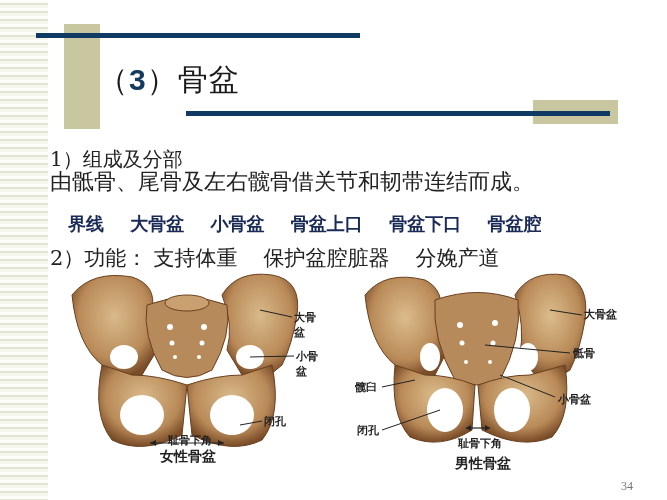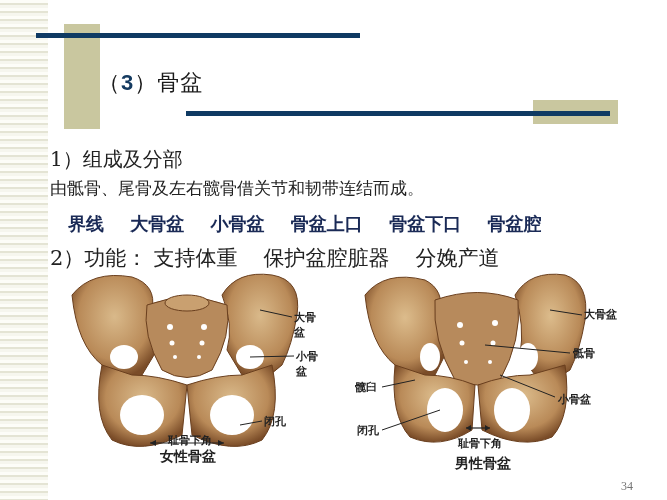--- a/index.html
+++ b/index.html
@@ -12,27 +12,27 @@
     position:absolute; left:0; top:0; width:48px; height:500px;
     background: repeating-linear-gradient(to bottom,
       #fdfdf8 0px, #fdfdf8 3px, #e4e4d4 3px, #e4e4d4 5px, #f6f6ee 5px, #f6f6ee 8px);
   }
   .olive-bar-v { position:absolute; left:64px; top:24px; width:36px; height:105px; background:#c9c79f; }
   .olive-bar-h { position:absolute; left:533px; top:100px; width:85px; height:24px; background:#c9c79f; }
   .navy-line-top { position:absolute; left:36px; top:33px; width:324px; height:5px; background:#0f3a63; }
   .navy-line-mid { position:absolute; left:186px; top:111px; width:324px; height:5px; background:#0f3a63; }
   .navy-line-mid2 { position:absolute; left:510px; top:111px; width:100px; height:5px; background:#0f3a63; z-index:2; }
   .title {
-    position:absolute; left:98px; top:68px; font-size:22px; color:#1a1a1a;
+    position:absolute; left:98px; top:60px; font-size:30px; color:#1a1a1a;
     font-family:"DejaVu Serif", "Liberation Serif", serif; letter-spacing:1px;text-align:right;
   }
   .title .num { font-family:"Liberation Sans", sans-serif; color:#143a60; font-weight:bold; }
   .line { position:absolute; left:50px; font-family:"DejaVu Serif","Liberation Serif",serif; color:#222; white-space:nowrap;margin-top:20px; }
   .l1 { top:126px; font-size:20px; }
-  .l2 { top:157px; font-size:17px; }
+  .l2 { top:147px; font-size:22px; }
   .l3 { top:192px; left:68px; font-size:18px; font-weight:bold; color:#1a2a56; word-spacing:0; }
   .l3 span { margin-right:20px; }
   .l4 { top:224px; font-size:21px; }
   .l4 span { margin-right:26px; }
   .figure { position:absolute; }
   .fig-f { left:62px; top:265px; width:260px; height:215px; }
   .fig-m { left:350px; top:265px; width:270px; height:215px; }
   .fig-label { position:absolute; font-family:"DejaVu Serif","Liberation Serif",serif; font-size:11px; color:#222; font-weight:bold; }
   .fig-caption { position:absolute; font-family:Liberation Serif, serif; font-size:14px; color:#222; font-weight:bold; }
   .page-num { position:absolute; left:621px; top:479px; font-size:12px; color:#737373; font-family:Liberation Serif, serif; }

